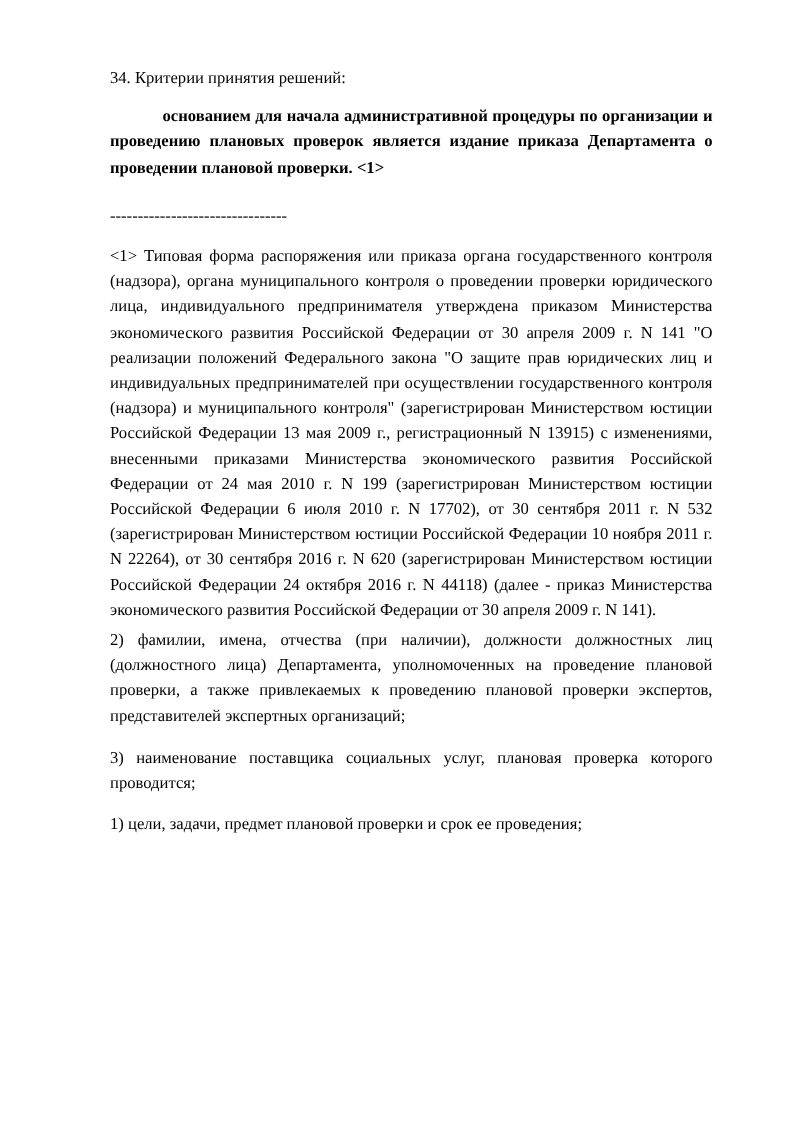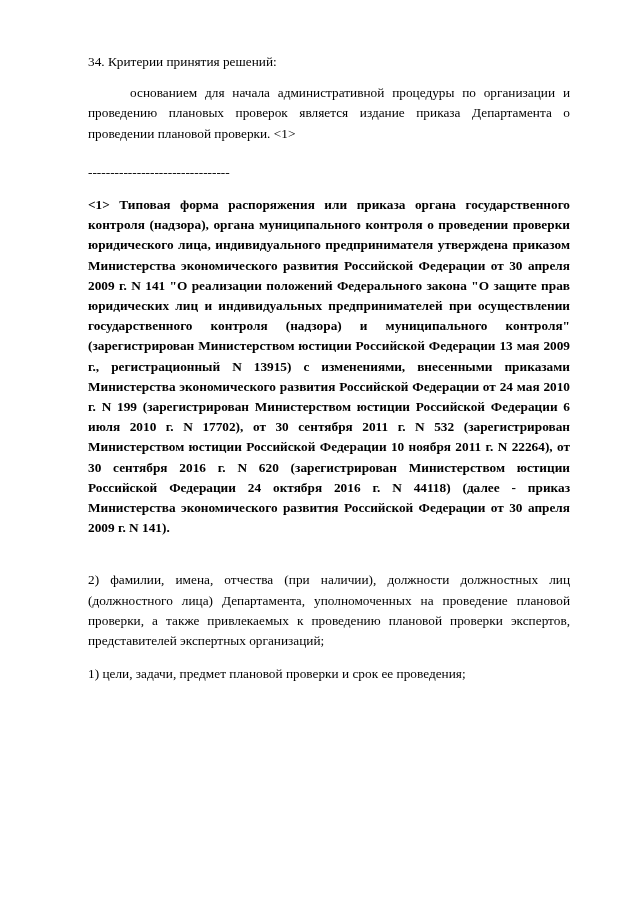--- a/index.html
+++ b/index.html
@@ -25,37 +25,37 @@
     line-height: 1.52;
     margin: 0 0 13px 0;
     text-align: justify;
     text-justify: inter-word;
   }
   .para.first {
     margin-bottom: 11px;
   }
   .indent {
     text-indent: 42px;
+    font-weight: bold;
   }
   .indent-small {
     text-indent: 36px;
   }
   .divider {
     font-size: 13.3px;
     line-height: 1.52;
     margin: 0 0 12px 0;
     letter-spacing: 0px;
     white-space: nowrap;
   }
   .spacer-top {
     height: 6px;
   }
   .block-note {
-    margin-bottom: 32px;
-    font-weight: bold;
+    margin-bottom: 4px;
   }
 </style>
 </head>
 <body>
 
 <div class="page">
 
   <p class="para first">34. Критерии принятия решений:</p>
 
   <p class="para indent">основанием для начала административной процедуры по организации и проведению плановых проверок является издание приказа Департамента о проведении плановой проверки. &lt;1&gt;</p>
@@ -63,17 +63,18 @@
   <div class="spacer-top"></div>
 
   <p class="divider">--------------------------------</p>
 
   <p class="para block-note">&lt;1&gt; Типовая форма распоряжения или приказа органа государственного контроля (надзора), органа муниципального контроля о проведении проверки юридического лица, индивидуального предпринимателя утверждена приказом Министерства экономического развития Российской Федерации от 30 апреля 2009 г. N 141 "О реализации положений Федерального закона "О защите прав юридических лиц и индивидуальных предпринимателей при осуществлении государственного контроля (надзора) и муниципального контроля" (зарегистрирован Министерством юстиции Российской Федерации 13 мая 2009 г., регистрационный N 13915) с изменениями, внесенными приказами Министерства экономического развития Российской Федерации от 24 мая 2010 г. N 199 (зарегистрирован Министерством юстиции Российской Федерации 6 июля 2010 г. N 17702), от 30 сентября 2011 г. N 532 (зарегистрирован Министерством юстиции Российской Федерации 10 ноября 2011 г. N 22264), от 30 сентября 2016 г. N 620 (зарегистрирован Министерством юстиции Российской Федерации 24 октября 2016 г. N 44118) (далее - приказ Министерства экономического развития Российской Федерации от 30 апреля 2009 г. N 141).</p>
 
 
 
   <p class="para">2) фамилии, имена, отчества (при наличии), должности должностных лиц (должностного лица) Департамента, уполномоченных на проведение плановой проверки, а также привлекаемых к проведению плановой проверки экспертов, представителей экспертных организаций;</p>
 
+  <p class="para">3) наименование поставщика социальных услуг, плановая проверка которого проводится;</p>
 
   <p class="para">1) цели, задачи, предмет плановой проверки и срок ее проведения;</p>
 
 
 </div>
 
 </body></html>

